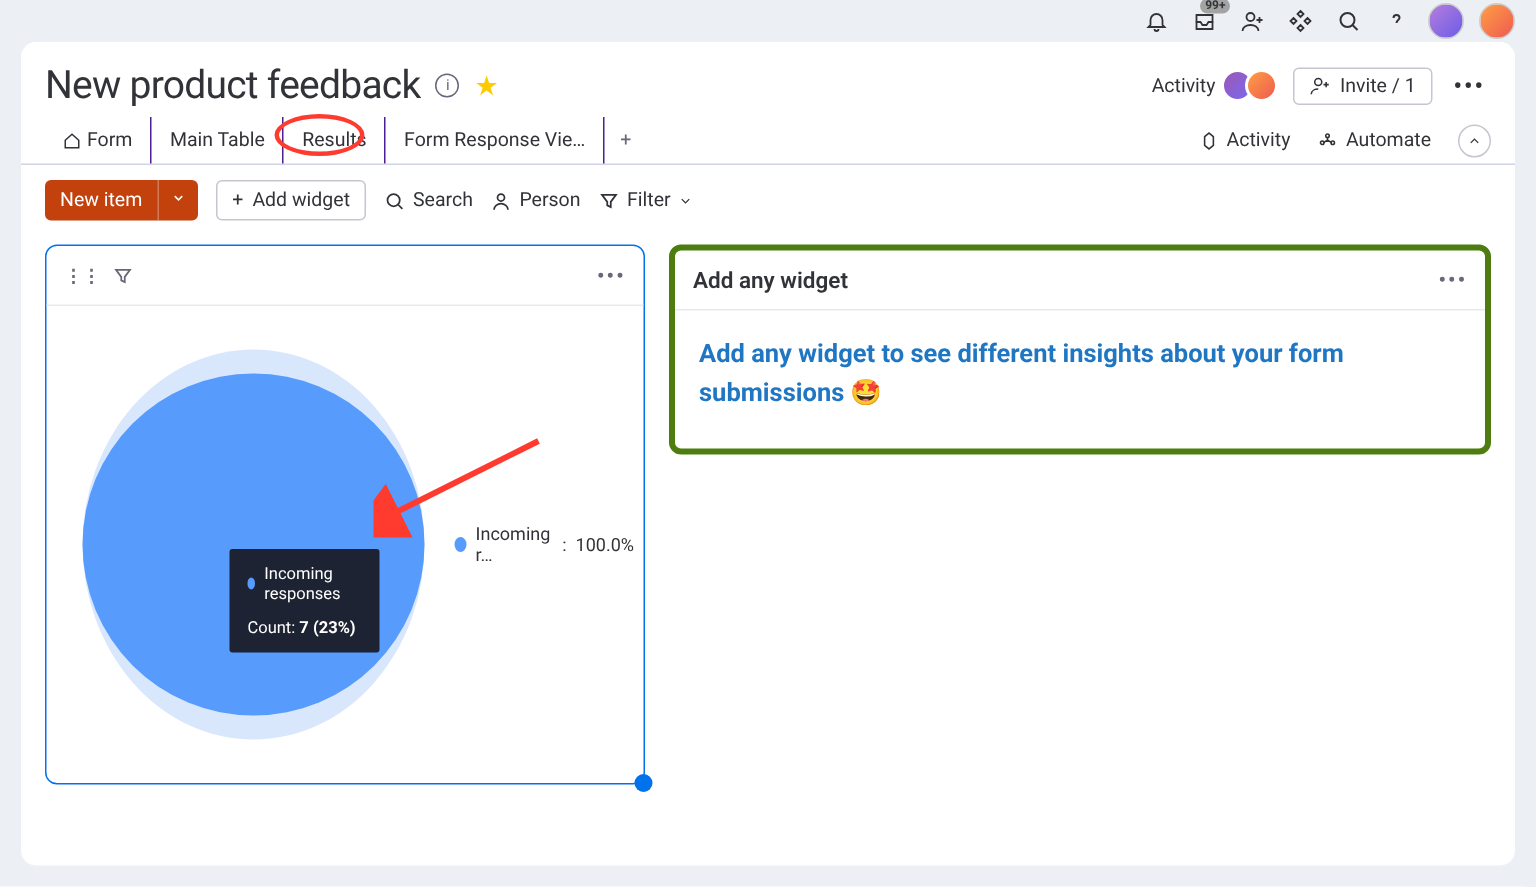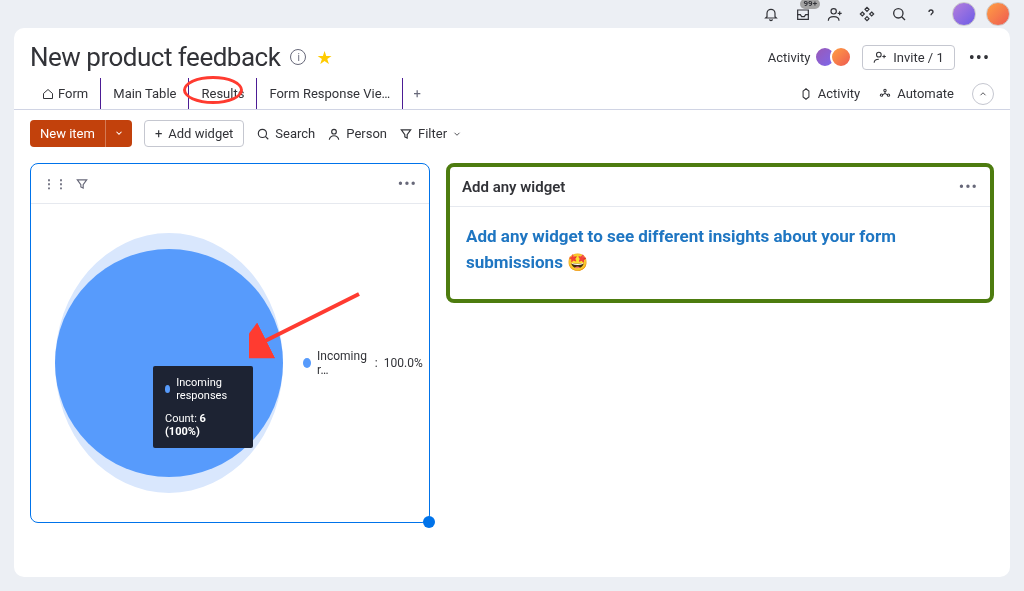--- a/index.html
+++ b/index.html
@@ -246,21 +246,21 @@
           </div>
         </div>
 
         <div class="tooltip-box" style="left:122px; top:130px;margin-top:32px;">
           <div class="tt-row">
             <span class="tt-dot"></span>
             <span>Incoming responses</span>
           </div>
           <div class="tt-count">
             <span>Count:</span>
-            <b>6 (100%)</b>
+            <b>7 (23%)</b>
           </div>
         </div>
 
         <svg class="arrow" style="left:218px; top:80px;" width="120" height="80" viewBox="0 0 120 80">
           <defs>
             <marker id="ah" markerWidth="10" markerHeight="10" refX="2" refY="5" orient="auto">
               <path d="M0,0 L10,5 L0,10 z" fill="#ff3b30"></path>
             </marker>
           </defs>
           <line x1="110" y1="10" x2="10" y2="60" stroke="#ff3b30" stroke-width="4" marker-end="url(#ah)"></line>

